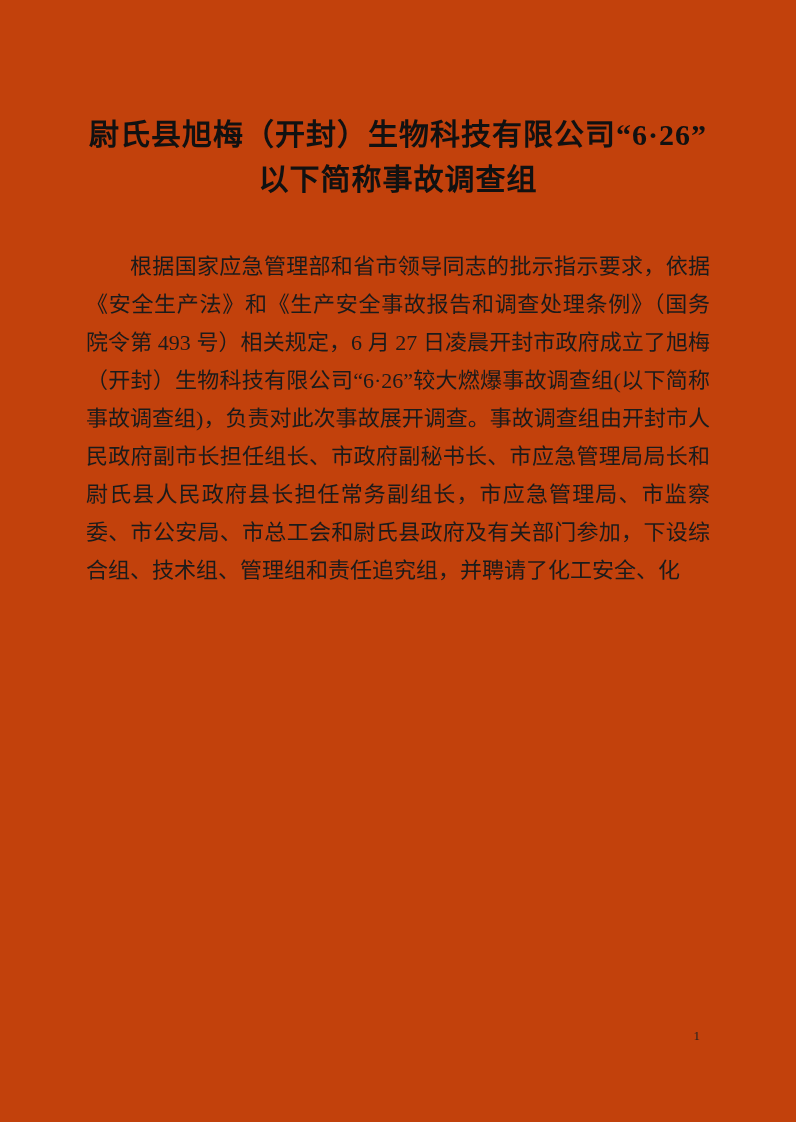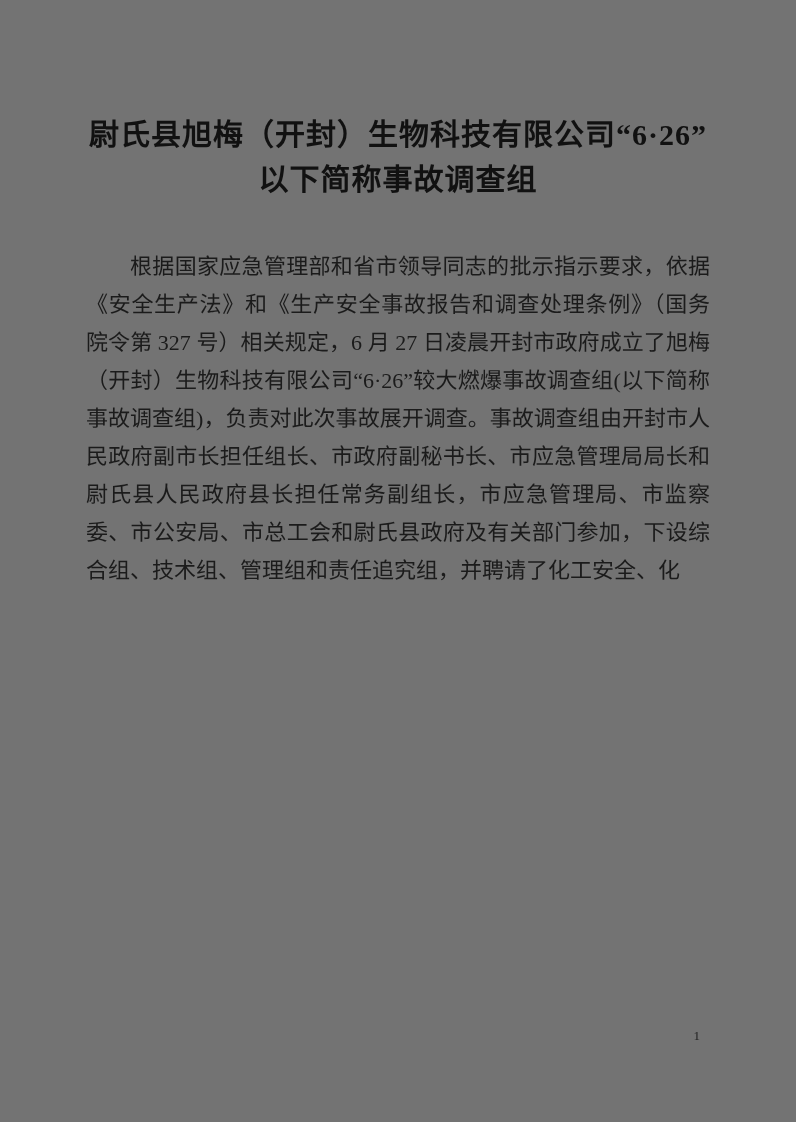--- a/index.html
+++ b/index.html
@@ -7,21 +7,21 @@
   html, body {
     background: #ffffff;
     font-family: "Liberation Serif", "DejaVu Serif", serif;
   }
 
   .page {
     position: relative;
     width: 796px;
     height: 1122px;
     margin: 0 auto;
-    background: #737373;
+    background: #c2410c;
     color: #1b1b1b;
     overflow: hidden;
   }
 
   .doc-title {
     padding-top: 112px;
     text-align: center;
     font-weight: bold;
     font-size: 30px;
     line-height: 45px;
@@ -60,18 +60,18 @@
 <body>
 
 <div class="page">
 
   <h1 class="doc-title">
     <span class="title-line">尉氏县旭梅（开封）生物科技有限公司“6·26”</span>
     <span class="title-line">以下简称事故调查组</span>
   </h1>
 
   <div class="doc-body">
-    <p>根据国家应急管理部和省市领导同志的批示指示要求，依据《安全生产法》和《生产安全事故报告和调查处理条例》（国务院令第 327 号）相关规定，6 月 27 日凌晨开封市政府成立了旭梅（开封）生物科技有限公司“6·26”较大燃爆事故调查组(以下简称事故调查组)，负责对此次事故展开调查。事故调查组由开封市人民政府副市长担任组长、市政府副秘书长、市应急管理局局长和尉氏县人民政府县长担任常务副组长，市应急管理局、市监察委、市公安局、市总工会和尉氏县政府及有关部门参加，下设综合组、技术组、管理组和责任追究组，并聘请了化工安全、化</p>
+    <p>根据国家应急管理部和省市领导同志的批示指示要求，依据《安全生产法》和《生产安全事故报告和调查处理条例》（国务院令第 493 号）相关规定，6 月 27 日凌晨开封市政府成立了旭梅（开封）生物科技有限公司“6·26”较大燃爆事故调查组(以下简称事故调查组)，负责对此次事故展开调查。事故调查组由开封市人民政府副市长担任组长、市政府副秘书长、市应急管理局局长和尉氏县人民政府县长担任常务副组长，市应急管理局、市监察委、市公安局、市总工会和尉氏县政府及有关部门参加，下设综合组、技术组、管理组和责任追究组，并聘请了化工安全、化</p>
   </div>
 
   <div class="page-number">1</div>
 
 </div>
 
 </body></html>

